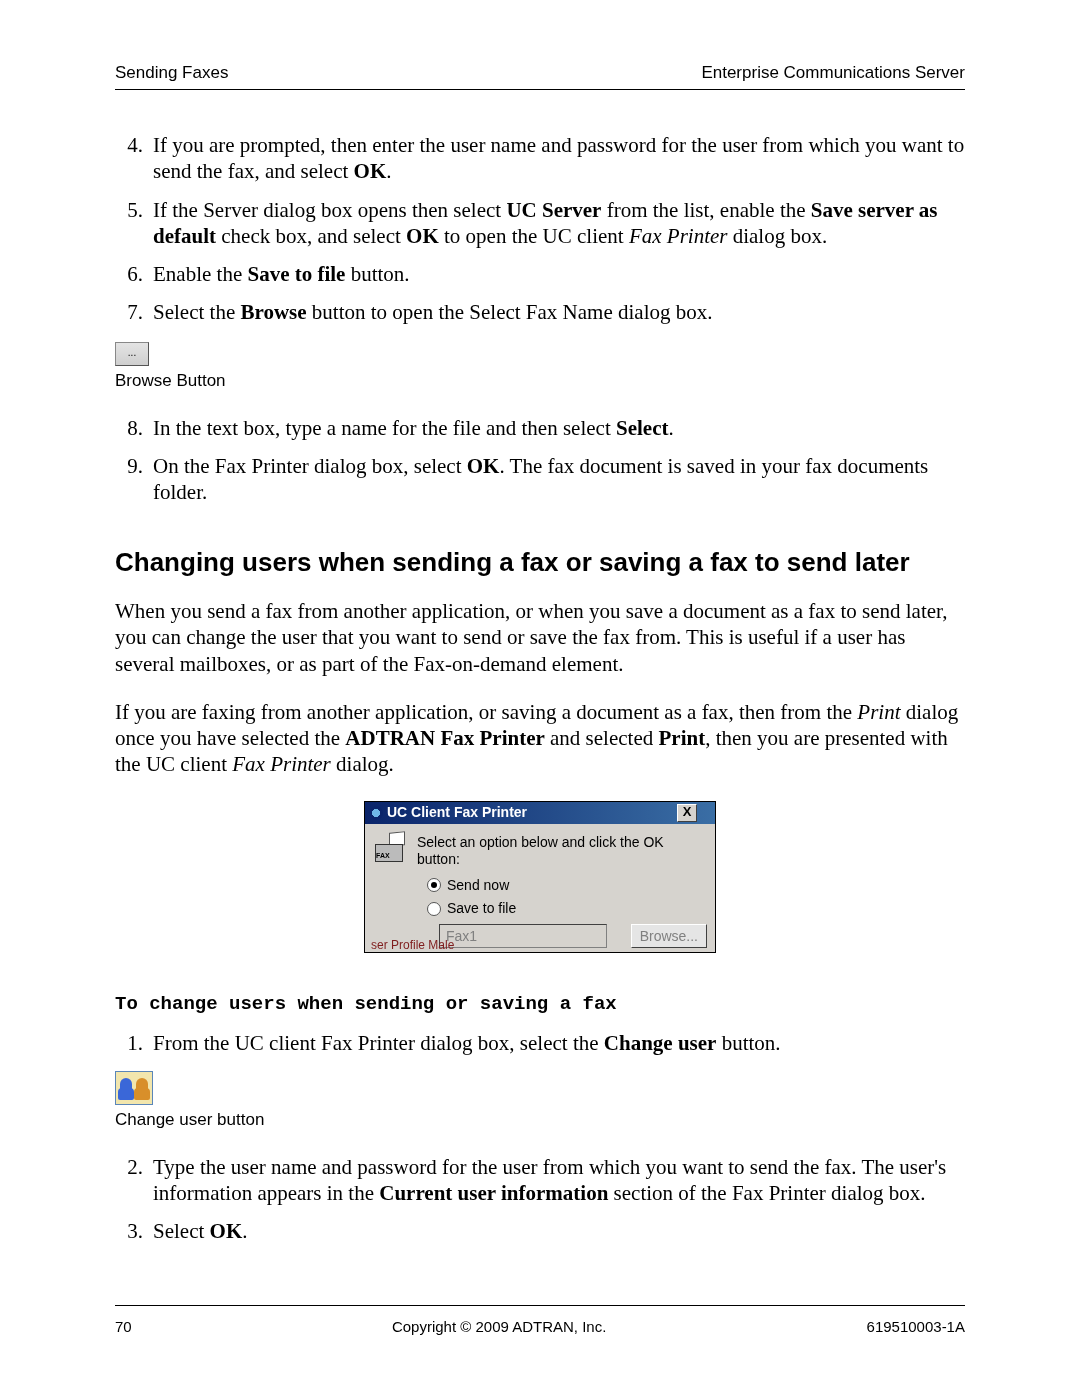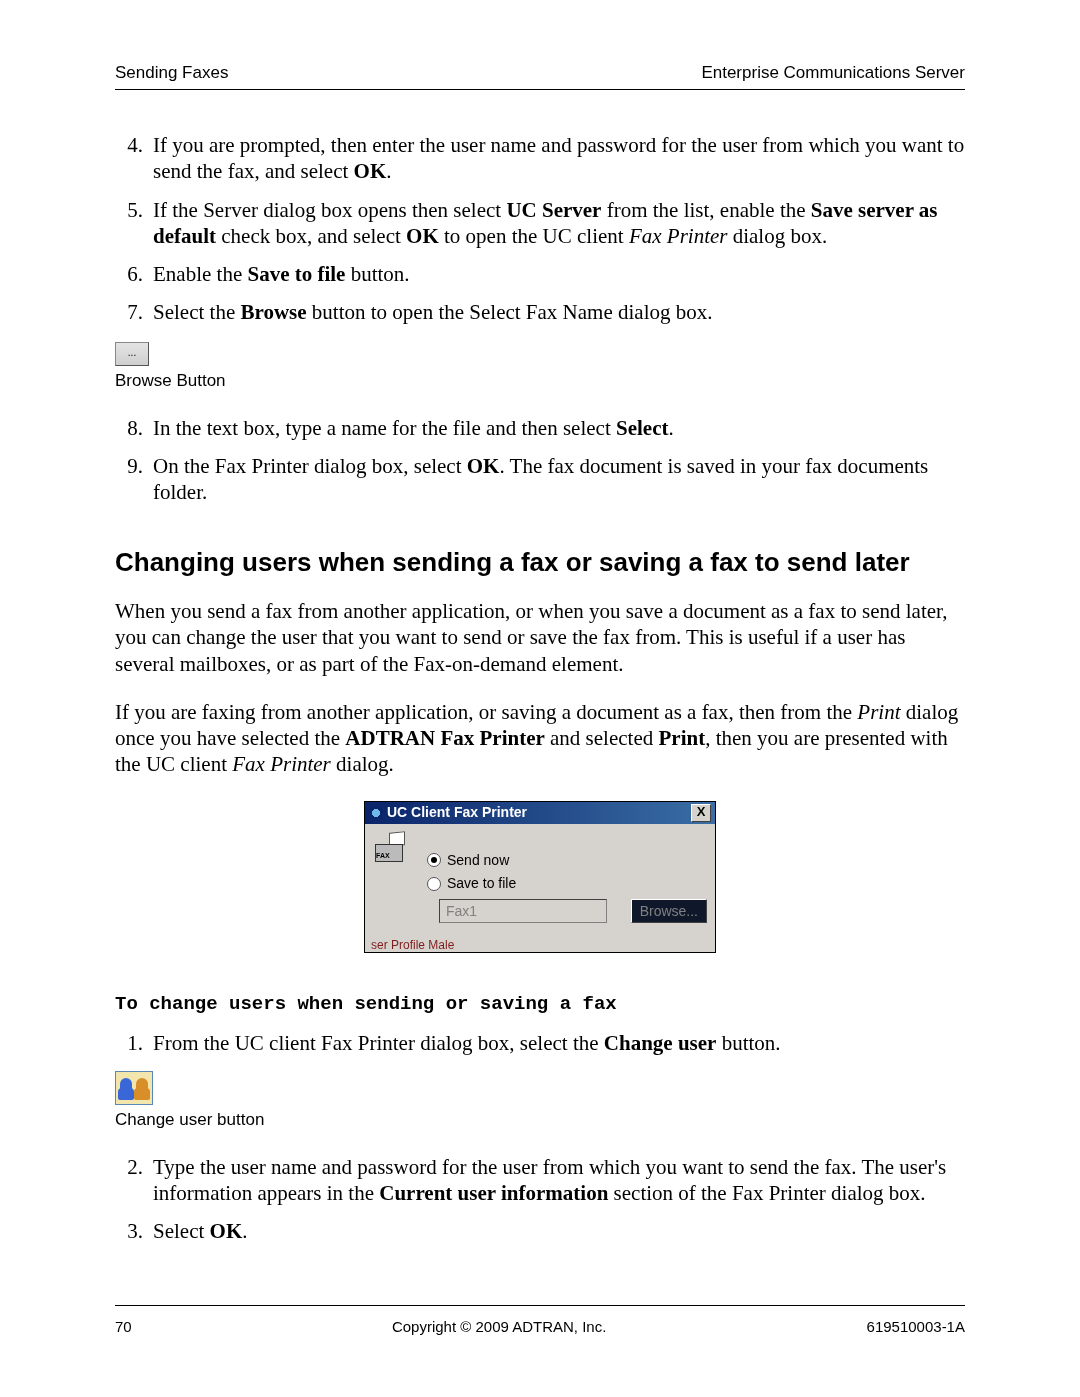--- a/index.html
+++ b/index.html
@@ -95,21 +95,21 @@
     box-sizing: border-box;
   }
   .dialog .titlebar {
     height: 22px;
     background: linear-gradient(to right, #0a246a, #3a6ea5);
     color: #fff;
     font-weight: bold;
     font-size: 14px;
     display: flex;
     align-items: center;
-    padding: 0 4px 0 4px;
+    padding: 0 18px 0 4px;
     box-sizing: border-box;
   }
   .titlebar .eye {
     width: 14px; height: 14px; margin-right: 4px;
     background: radial-gradient(circle at 50% 50%, #6fb8e8 0 40%, #0a246a 41% 100%);
     border-radius: 50%;
   }
   .titlebar .ttl { flex:1; }
   .titlebar .xbtn {
     width: 18px; height: 16px;
@@ -133,40 +133,40 @@
     background:#fff; border:1px solid #555; transform:skewY(-6deg);
   }
   .dialog .fax-icon .mach {
     position:absolute; left:0; bottom:0; width:26px; height:16px;
     background:#bbb; border:1px solid #333;
   }
   .dialog .fax-icon .lbl {
     position:absolute; left:1px; bottom:1px; font-size:7px; font-family:Arial; font-weight:bold;
   }
   .dialog .prompt { margin-left: 44px; margin-top: 2px; }
-  .dialog .opts { margin-left: 54px; margin-top: 20px; }
+  .dialog .opts { margin-left: 54px; margin-top: 8px; }
   .dialog .opt { display:flex; align-items:center; margin-bottom:6px; }
   .radio {
     width:12px; height:12px; border:1px solid #555; border-radius:50%;
     background:#fff; margin-right:6px; position:relative; flex:0 0 12px;
   }
   .radio.sel::after{
     content:""; position:absolute; left:3px; top:3px; width:6px; height:6px;
     background:#000; border-radius:50%;
   }
   .dialog .row2 { margin-left: 66px; display:flex; align-items:center; gap:24px; }
   .dialog .tbox {
     width: 172px; height:22px; border:1px solid #808080;
     border-top-color:#404040; border-left-color:#404040;
     background:#d6d3ce; color:#808080; padding:0 6px; line-height:22px;
     font-size:14px;
   }
   .dialog .browse {
     height:22px; padding:0 8px; line-height:22px;
-    background:#0f172a; border:1px solid #fff;
+    background:#e5e5e5; border:1px solid #fff;
     border-right-color:#404040; border-bottom-color:#404040;
     color:#808080;
   }
   .dialog .torn {
     position:absolute; left:0; right:0; bottom:0; height:14px;
     color:#7f1d1d; font-size:12px; overflow:hidden; white-space:nowrap;
     padding-left:6px;
   }
 
   h3.sub {
@@ -271,20 +271,21 @@
           <span class="eye"></span>
           <span class="ttl">UC Client Fax Printer</span>
           <span class="xbtn">X</span>
         </div>
         <div class="fax-icon">
           <div class="sheet"></div>
           <div class="mach"></div>
           <div class="lbl">FAX</div>
         </div>
         <div class="content">
+          <div class="prompt">Select an option below and click the OK button:</div>
           <div class="opts">
             <div class="opt">
               <span class="radio sel"></span>
               <span>Send now</span>
             </div>
             <div class="opt">
               <span class="radio"></span>
               <span>Save to file</span>
             </div>
           </div>

